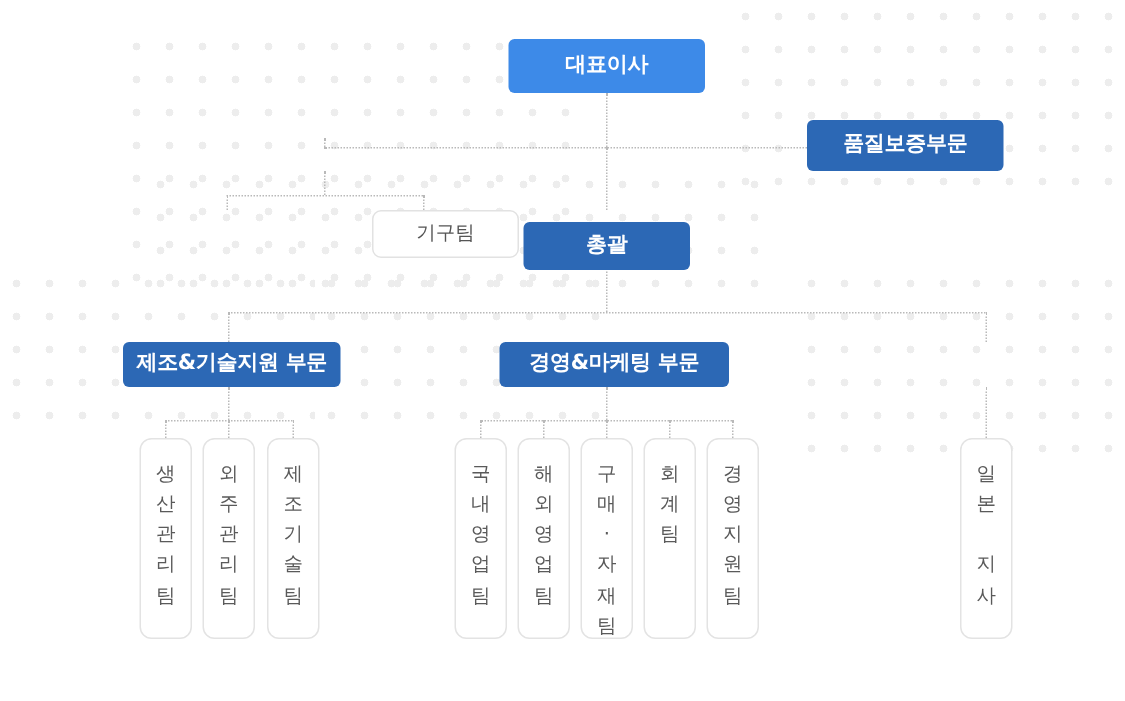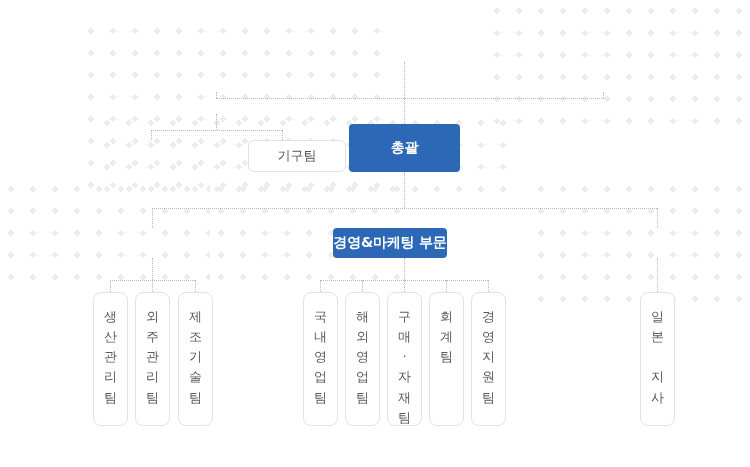--- a/index.html
+++ b/index.html
@@ -129,30 +129,33 @@
   <div class="vline" style="left:404px; top:258px; height:22px;"></div>
   <div class="hline" style="left:320px; top:280px; width:168px;"></div>
   <div class="vline" style="left:320px; top:280px; height:12px;"></div>
   <div class="vline" style="left:362px; top:280px; height:12px;"></div>
   <div class="vline" style="left:404px; top:280px; height:12px;"></div>
   <div class="vline" style="left:446px; top:280px; height:12px;"></div>
   <div class="vline" style="left:488px; top:280px; height:12px;"></div>
 
   <div class="vline" style="left:657px; top:258px; height:34px;"></div>
 
-
-
+  <div class="node filled ceo" style="left:339px; top:26px; width:131px; height:36px;">대표이사</div>
+
+
+  <div class="node filled blue" style="left:538px; top:80px; width:131px; height:34px;">품질보증부문</div>
 
 
   <div class="node outline" style="left:212px; top:140px; width:98px; height:32px;margin-left:36px;">기구팀</div>
 
-  <div class="node filled blue" style="left:349px; top:124px; width:111px; height:48px;">총괄</div>
-
-
-  <div class="node filled blue" style="left:333px; top:228px; width:114px; height:30px;">경영&amp;마케팅 부문</div>
+  <div class="node filled blue" style="left:349px; top:148px; width:111px; height:32px;">총괄</div>
+
+  <div class="node filled blue" style="left:82px; top:228px; width:145px; height:30px;">제조&amp;기술지원 부문</div>
+
+  <div class="node filled blue" style="left:333px; top:228px; width:153px; height:30px;">경영&amp;마케팅 부문</div>
 
 
   <div class="node vert" style="left:93px; top:292px; width:35px; height:134px;">
     <span class="vtext">생
 산
 관
 리
 팀</span>
   </div>
   <div class="node vert" style="left:135px; top:292px; width:35px; height:134px;">

